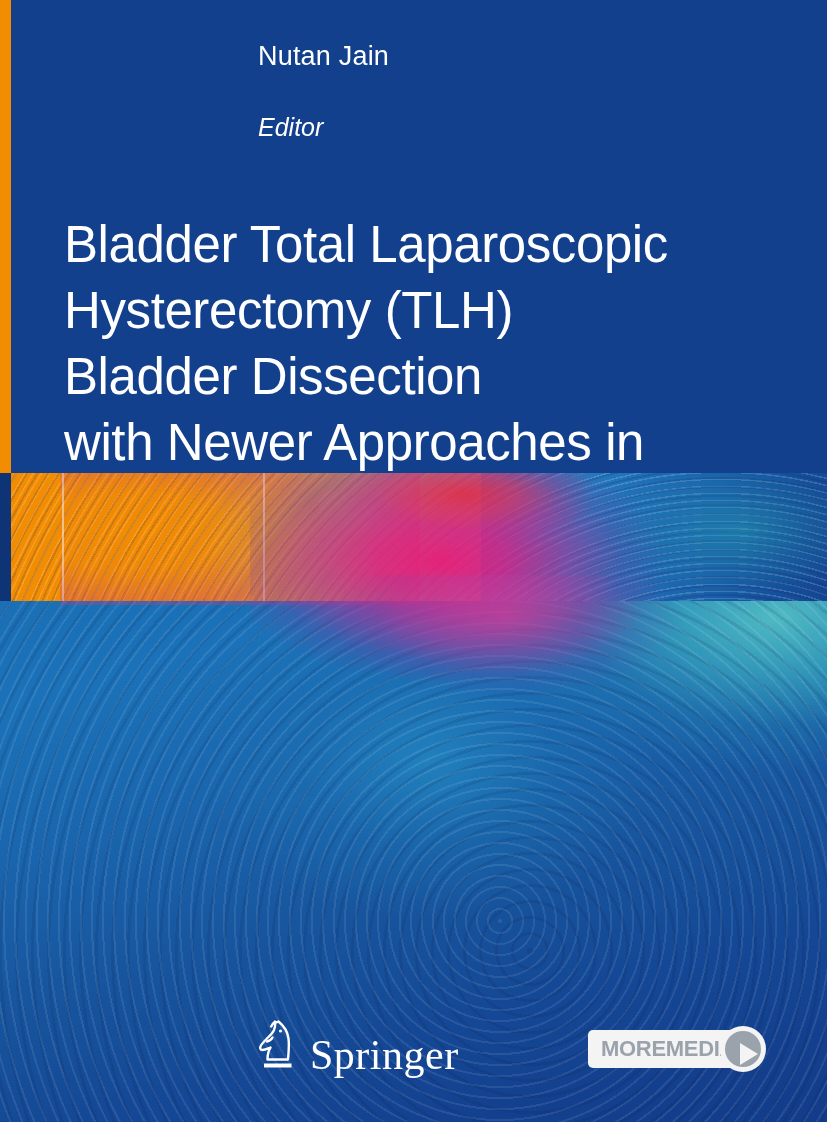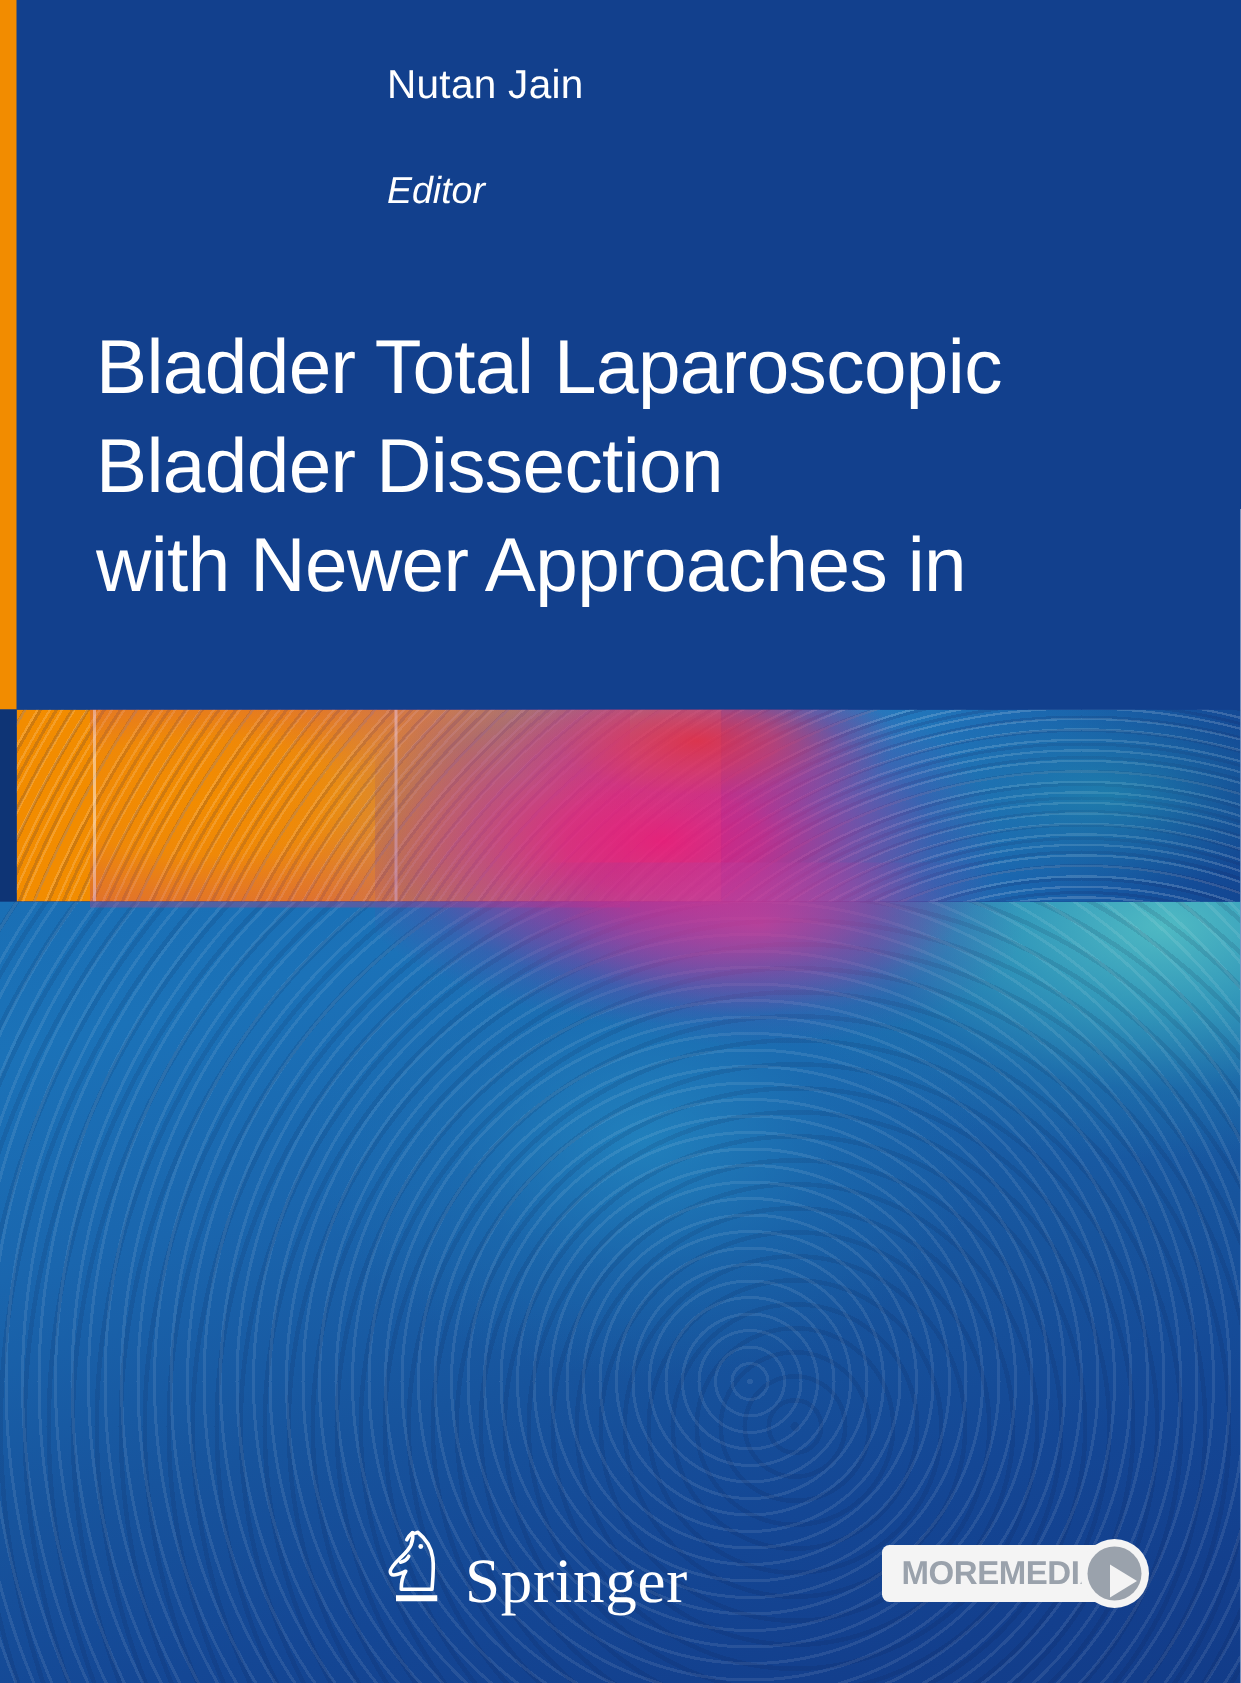--- a/index.html
+++ b/index.html
@@ -430,20 +430,21 @@
   <div class="header-block"></div>
 
   <div class="spine-stripe"></div>
   <div class="spine-stripe-dark"></div>
 
   <div class="author">Nutan Jain</div>
   <div class="editor-role">Editor</div>
 
   <div class="book-title">
     <span class="tline">Bladder Total Laparoscopic</span>
+    <span class="tline">Hysterectomy (TLH)</span>
     <span class="tline">Bladder Dissection</span>
     <span class="tline">with Newer Approaches in</span>
   </div>
 
   <div class="springer-logo">
     <svg class="springer-knight" width="46" height="60" viewBox="0 0 46 60">
       <g fill="none" stroke="#ffffff" stroke-width="2.4" stroke-linejoin="round" stroke-linecap="round">
         <path d="M25.5 4.5 C30.5 8.5 34.5 14.5 35.5 21.5 C36.4 28.0 35.6 35.5 35.0 42.5 L14.5 42.5
                  C14.5 37.5 15.5 33.5 17.5 30.5 C15.0 31.5 12.0 33.0 9.5 33.0
                  C8.0 33.0 7.0 32.0 7.2 30.5 C7.5 28.0 10.5 25.0 13.5 22.0

